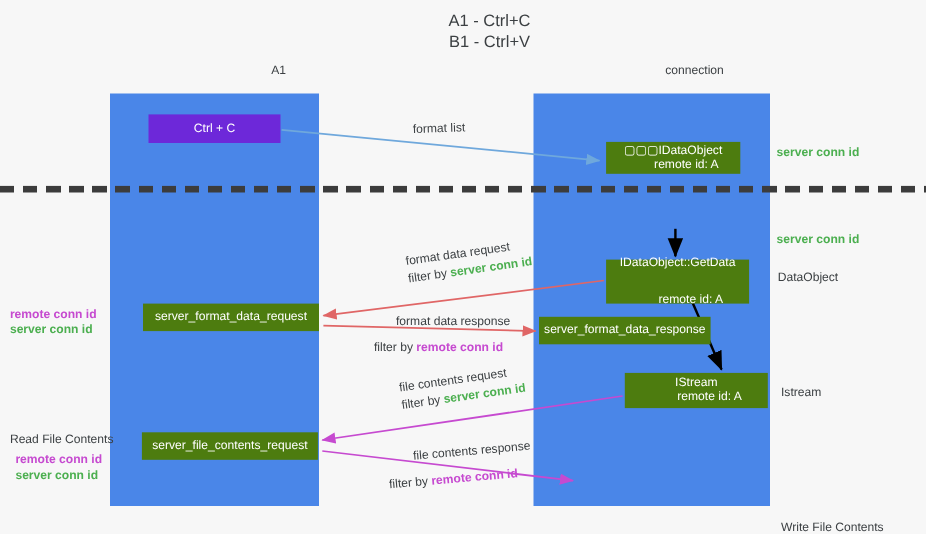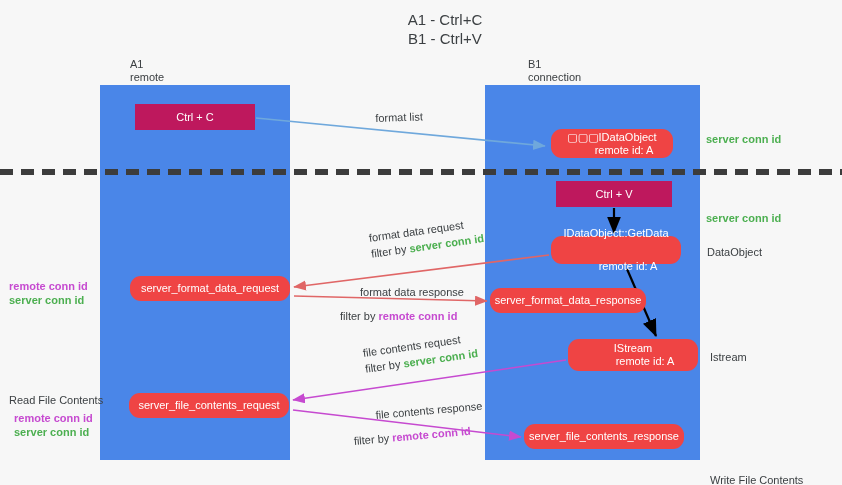--- a/index.html
+++ b/index.html
@@ -14,21 +14,21 @@
 
   
   .title{
     position:absolute;left:0;right:0;top:10px;
     text-align:center;color:#3c4043;
     font-size:15px;line-height:19px;margin-left:48px;
   }
 
   
   .colhead{
-    position:absolute;text-align:left;color:#3c4043;
+    position:absolute;text-align:right;color:#3c4043;
     font-size:11px;line-height:13px;
   }
   .colhead .big{display:block;}
   .colhead .sub{display:block;}
 
   
   .lane{position:absolute;background:#4a86e8;}
   #lane-a1{left:100px;top:85px;width:190px;height:375px;}
   #lane-b1{left:485px;top:85px;width:215px;height:375px;}
 
@@ -40,28 +40,28 @@
 
   
   .node{
     position:absolute;
     display:flex;flex-direction:column;
     align-items:center;justify-content:center;
     color:#ffffff;font-size:11px;line-height:13px;
     text-align:center;box-sizing:border-box;
     padding:2px 6px;
   }
-  .node.green{background:#be185d;justify-content:center;}
-  .node.orange{background:#ef4444;border-radius:11px;}
+  .node.green{background:#6d28d9;justify-content:center;}
+  .node.orange{background:#4d7c0f;}
   .node .l2{display:block;padding-left:24px;}
 
   #n-ctrlc{left:135px;top:104px;width:120px;height:26px;}
   #n-ctrlv{left:556px;top:181px;width:116px;height:26px;}
   #n-idataobject{left:551px;top:129px;width:122px;height:29px;}
-  #n-getdata{left:551px;top:236px;width:130px;height:28px;gap:20px;}
+  #n-getdata{left:551px;top:236px;width:130px;height:40px;gap:20px;}
   #n-istream{left:568px;top:339px;width:130px;height:32px;}
   #n-fmtreq{left:130px;top:276px;width:160px;height:25px;}
   #n-fmtresp{left:490px;top:288px;width:156px;height:25px;}
   #n-filereq{left:129px;top:393px;width:160px;height:25px;}
   #n-fileresp{left:524px;top:424px;width:160px;height:25px;}
 
   
   .sidelabel{
     position:absolute;font-size:11px;line-height:14px;color:#3c4043;
     white-space:nowrap;
@@ -109,24 +109,22 @@
 
 <div class="stage">
 
   <div class="title">
     <div>A1 - Ctrl+C</div>
     <div>B1 - Ctrl+V</div>
   </div>
 
   <div class="colhead" id="ch-a1" style="left:130px;top:58px;width:130px;">
     <span class="big">A1</span>
-    <span class="sub">remote</span>
   </div>
   <div class="colhead" id="ch-b1" style="left:528px;top:58px;width:130px;">
-    <span class="big">B1</span>
     <span class="sub">connection</span>
   </div>
 
   <div class="lane" id="lane-a1"></div>
   <div class="lane" id="lane-b1"></div>
 
   <svg class="wires" viewBox="0 0 842 485">
     <defs>
       <marker id="ah-blue" markerWidth="9" markerHeight="9" refX="7.5" refY="3.2" orient="auto">
         <path d="M0,0 L8,3.2 L0,6.4 z" fill="#6fa8dc"></path>
@@ -161,23 +159,20 @@
 
   <div class="node green" id="n-ctrlc">
     <span>Ctrl + C</span>
   </div>
 
   <div class="node orange" id="n-idataobject">
     <span>▢▢▢IDataObject</span>
     <span class="l2">remote id: A</span>
   </div>
 
-  <div class="node green" id="n-ctrlv">
-    <span>Ctrl + V</span>
-  </div>
 
   <div class="node orange" id="n-getdata">
     <span>IDataObject::GetData</span>
     <span class="l2">remote id: A</span>
   </div>
 
   <div class="node orange" id="n-istream">
     <span>IStream</span>
     <span class="l2">remote id: A</span>
   </div>
@@ -187,23 +182,20 @@
   </div>
 
   <div class="node orange" id="n-fmtreq">
     <span>server_format_data_request</span>
   </div>
 
   <div class="node orange" id="n-filereq">
     <span>server_file_contents_request</span>
   </div>
 
-  <div class="node orange" id="n-fileresp">
-    <span>server_file_contents_response</span>
-  </div>
 
   <div class="sidelabel bold" id="lbl-sci-1">server conn id</div>
   <div class="sidelabel bold" id="lbl-sci-2">server conn id</div>
   <div class="sidelabel" id="lbl-dataobject">DataObject</div>
   <div class="sidelabel" id="lbl-istream">Istream</div>
   <div class="sidelabel" id="lbl-writefile">Write File Contents</div>
 
   <div class="sidelabel" id="lbl-readfile">Read File Contents</div>
 
   <div class="connstack" id="stack-mid">

